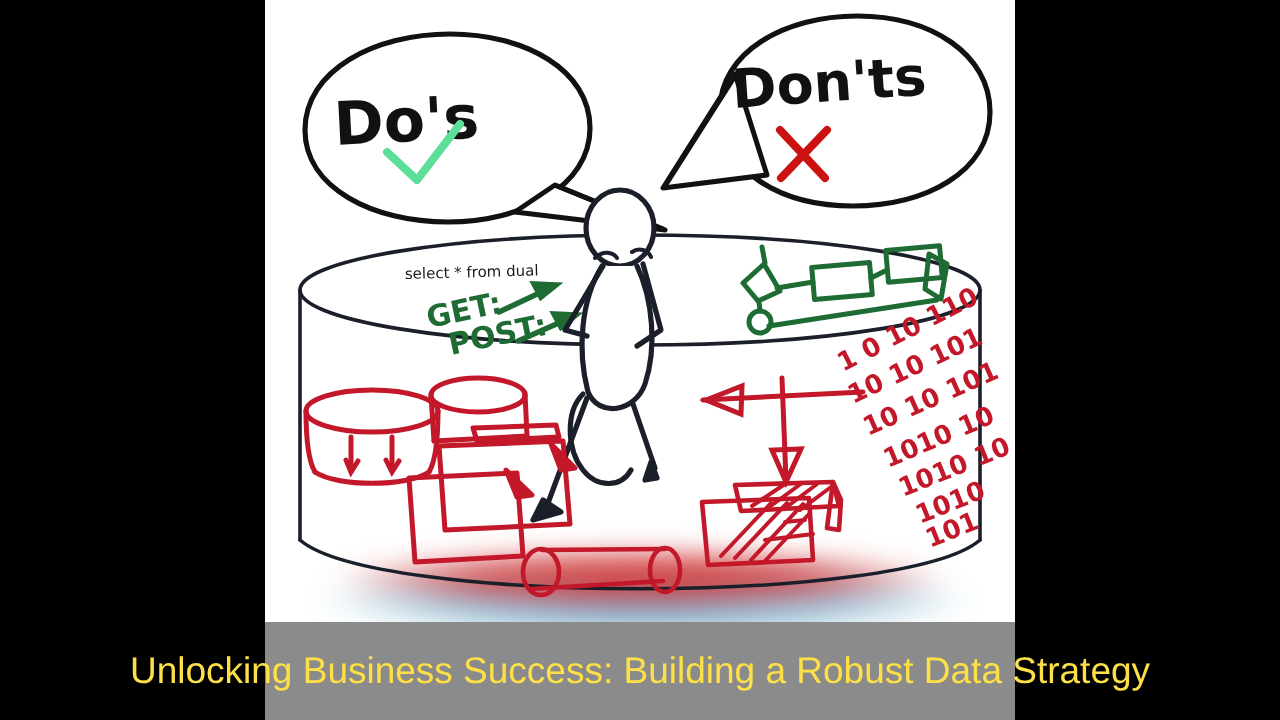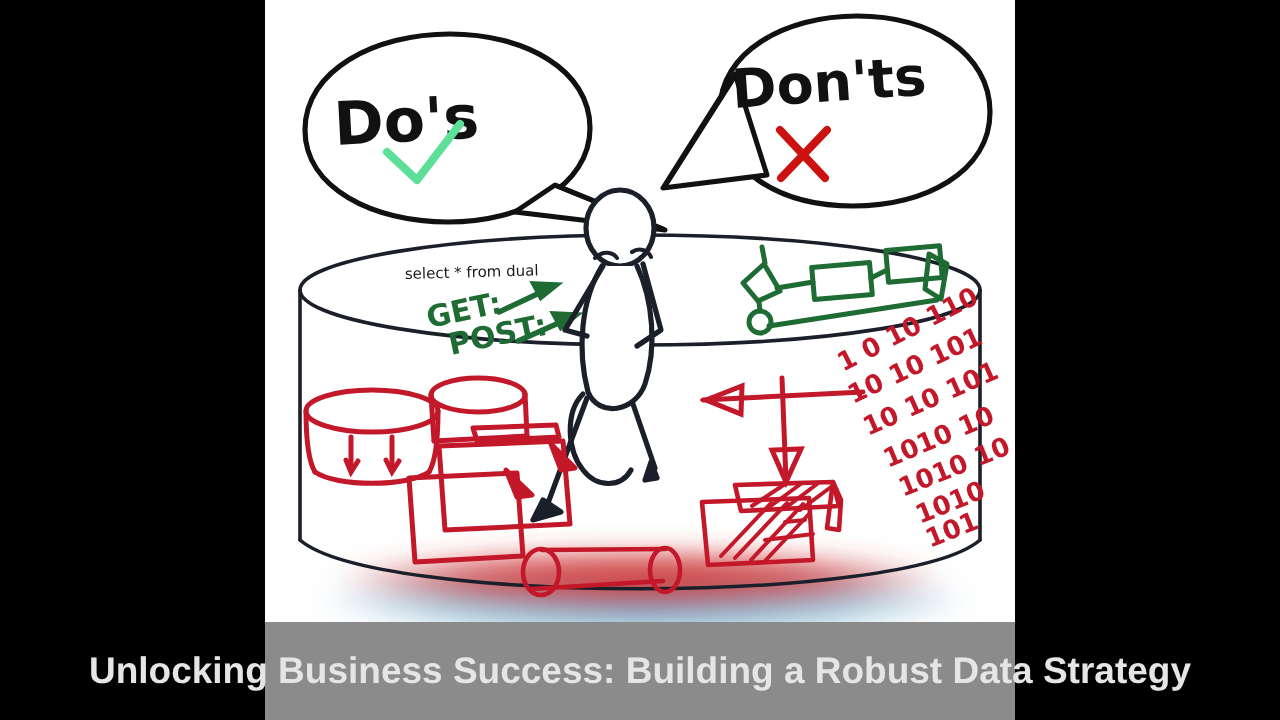--- a/index.html
+++ b/index.html
@@ -48,24 +48,24 @@
 
   #caption-text {
     position: absolute;
     left: 0px;
     top: 622px;
     width: 1280px;
     height: 98px;
     display: flex;
     align-items: center;
     justify-content: center;
-    color: #e5e5e5;
+    color: #fde047;
     font-size: 37px;
     font-family: "Liberation Sans", sans-serif;
-    font-weight: 700;
+    font-weight: 400;
     letter-spacing: 0px;
     white-space: nowrap;
     text-rendering: geometricPrecision;
   }
 
   .hand {
     font-family: "DejaVu Sans", sans-serif;
   }
 </style>
 </head>

